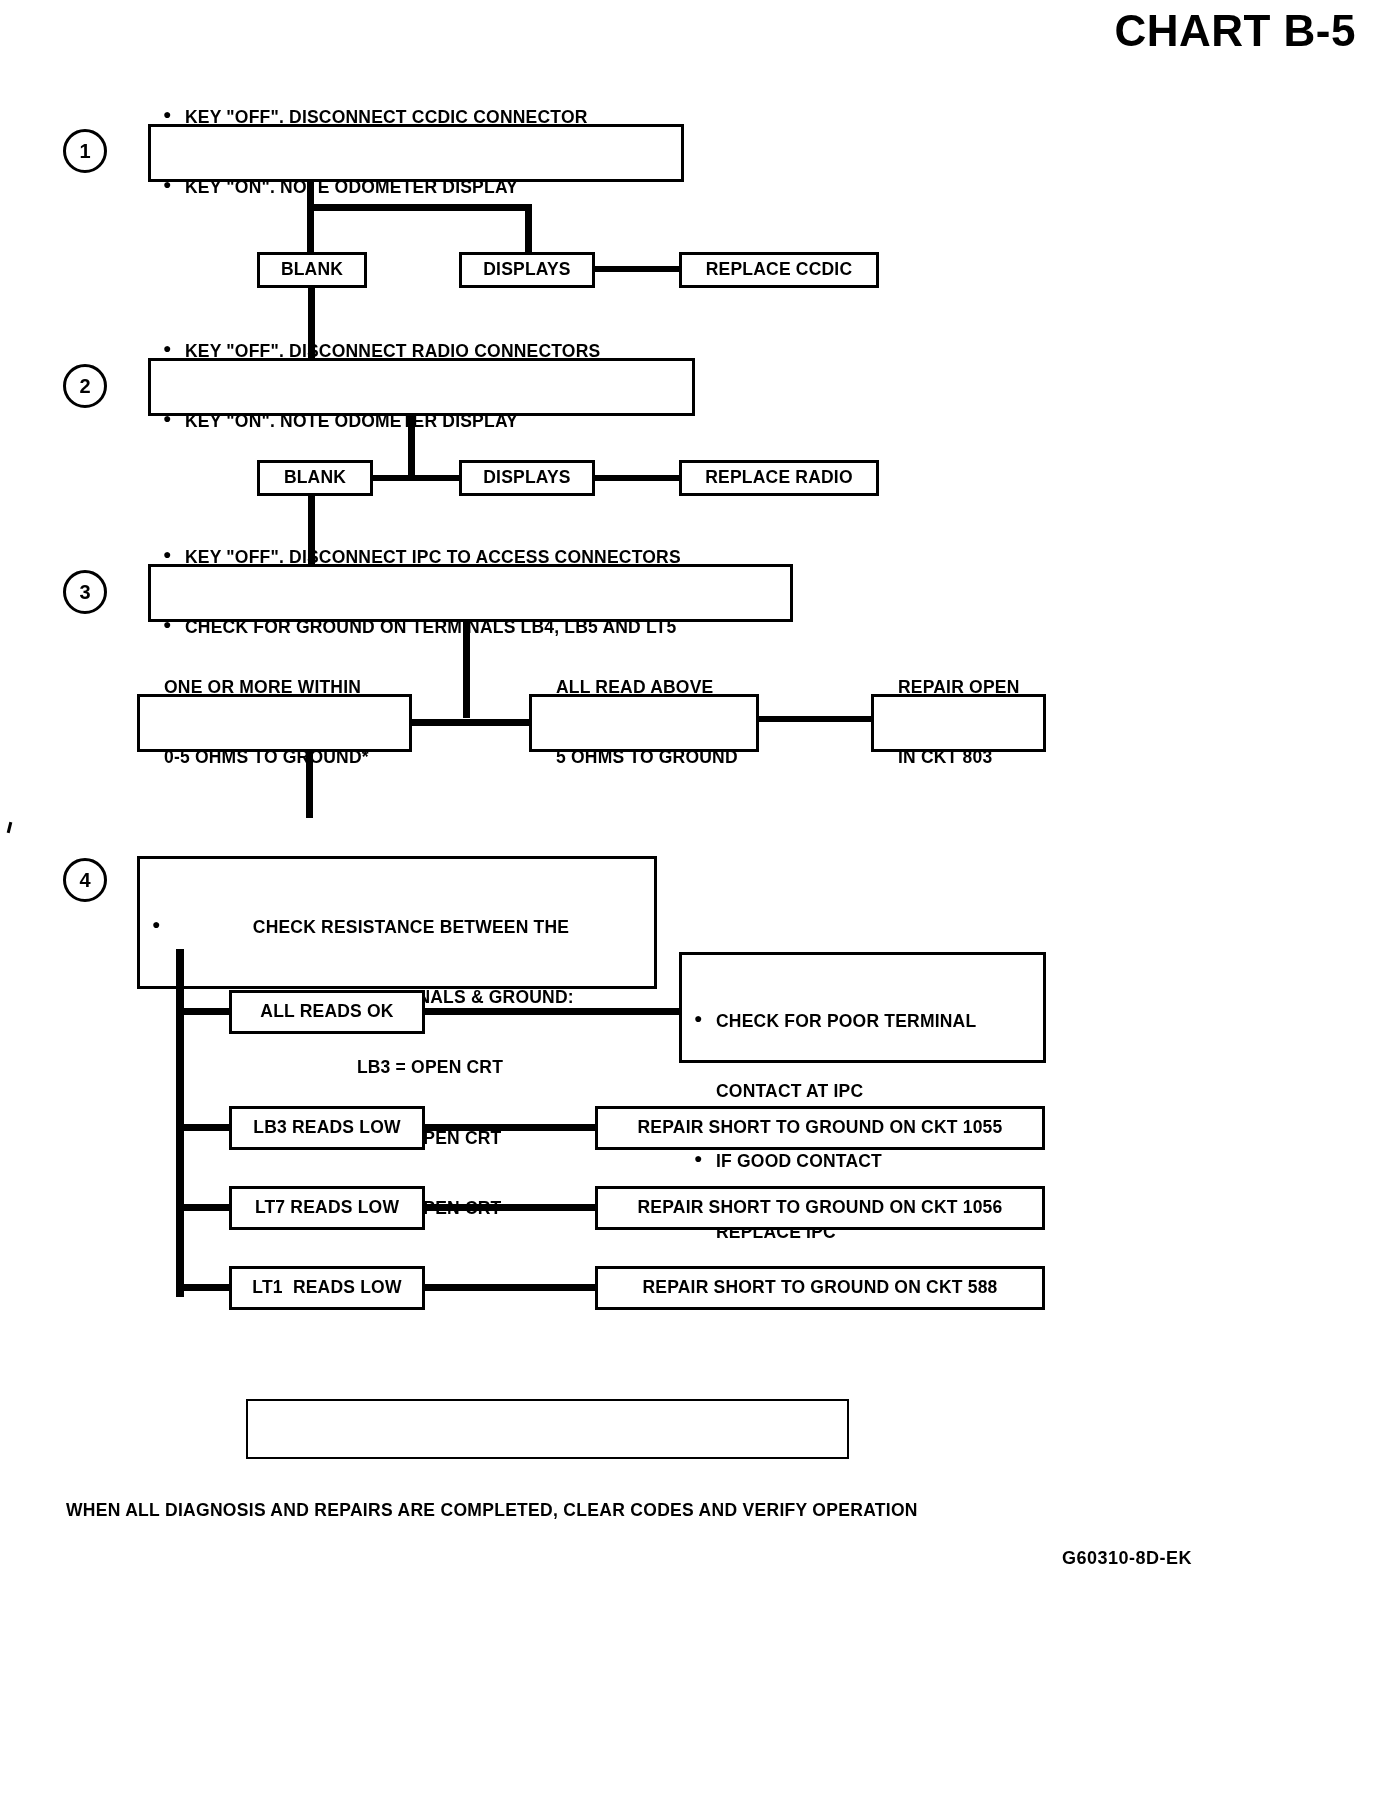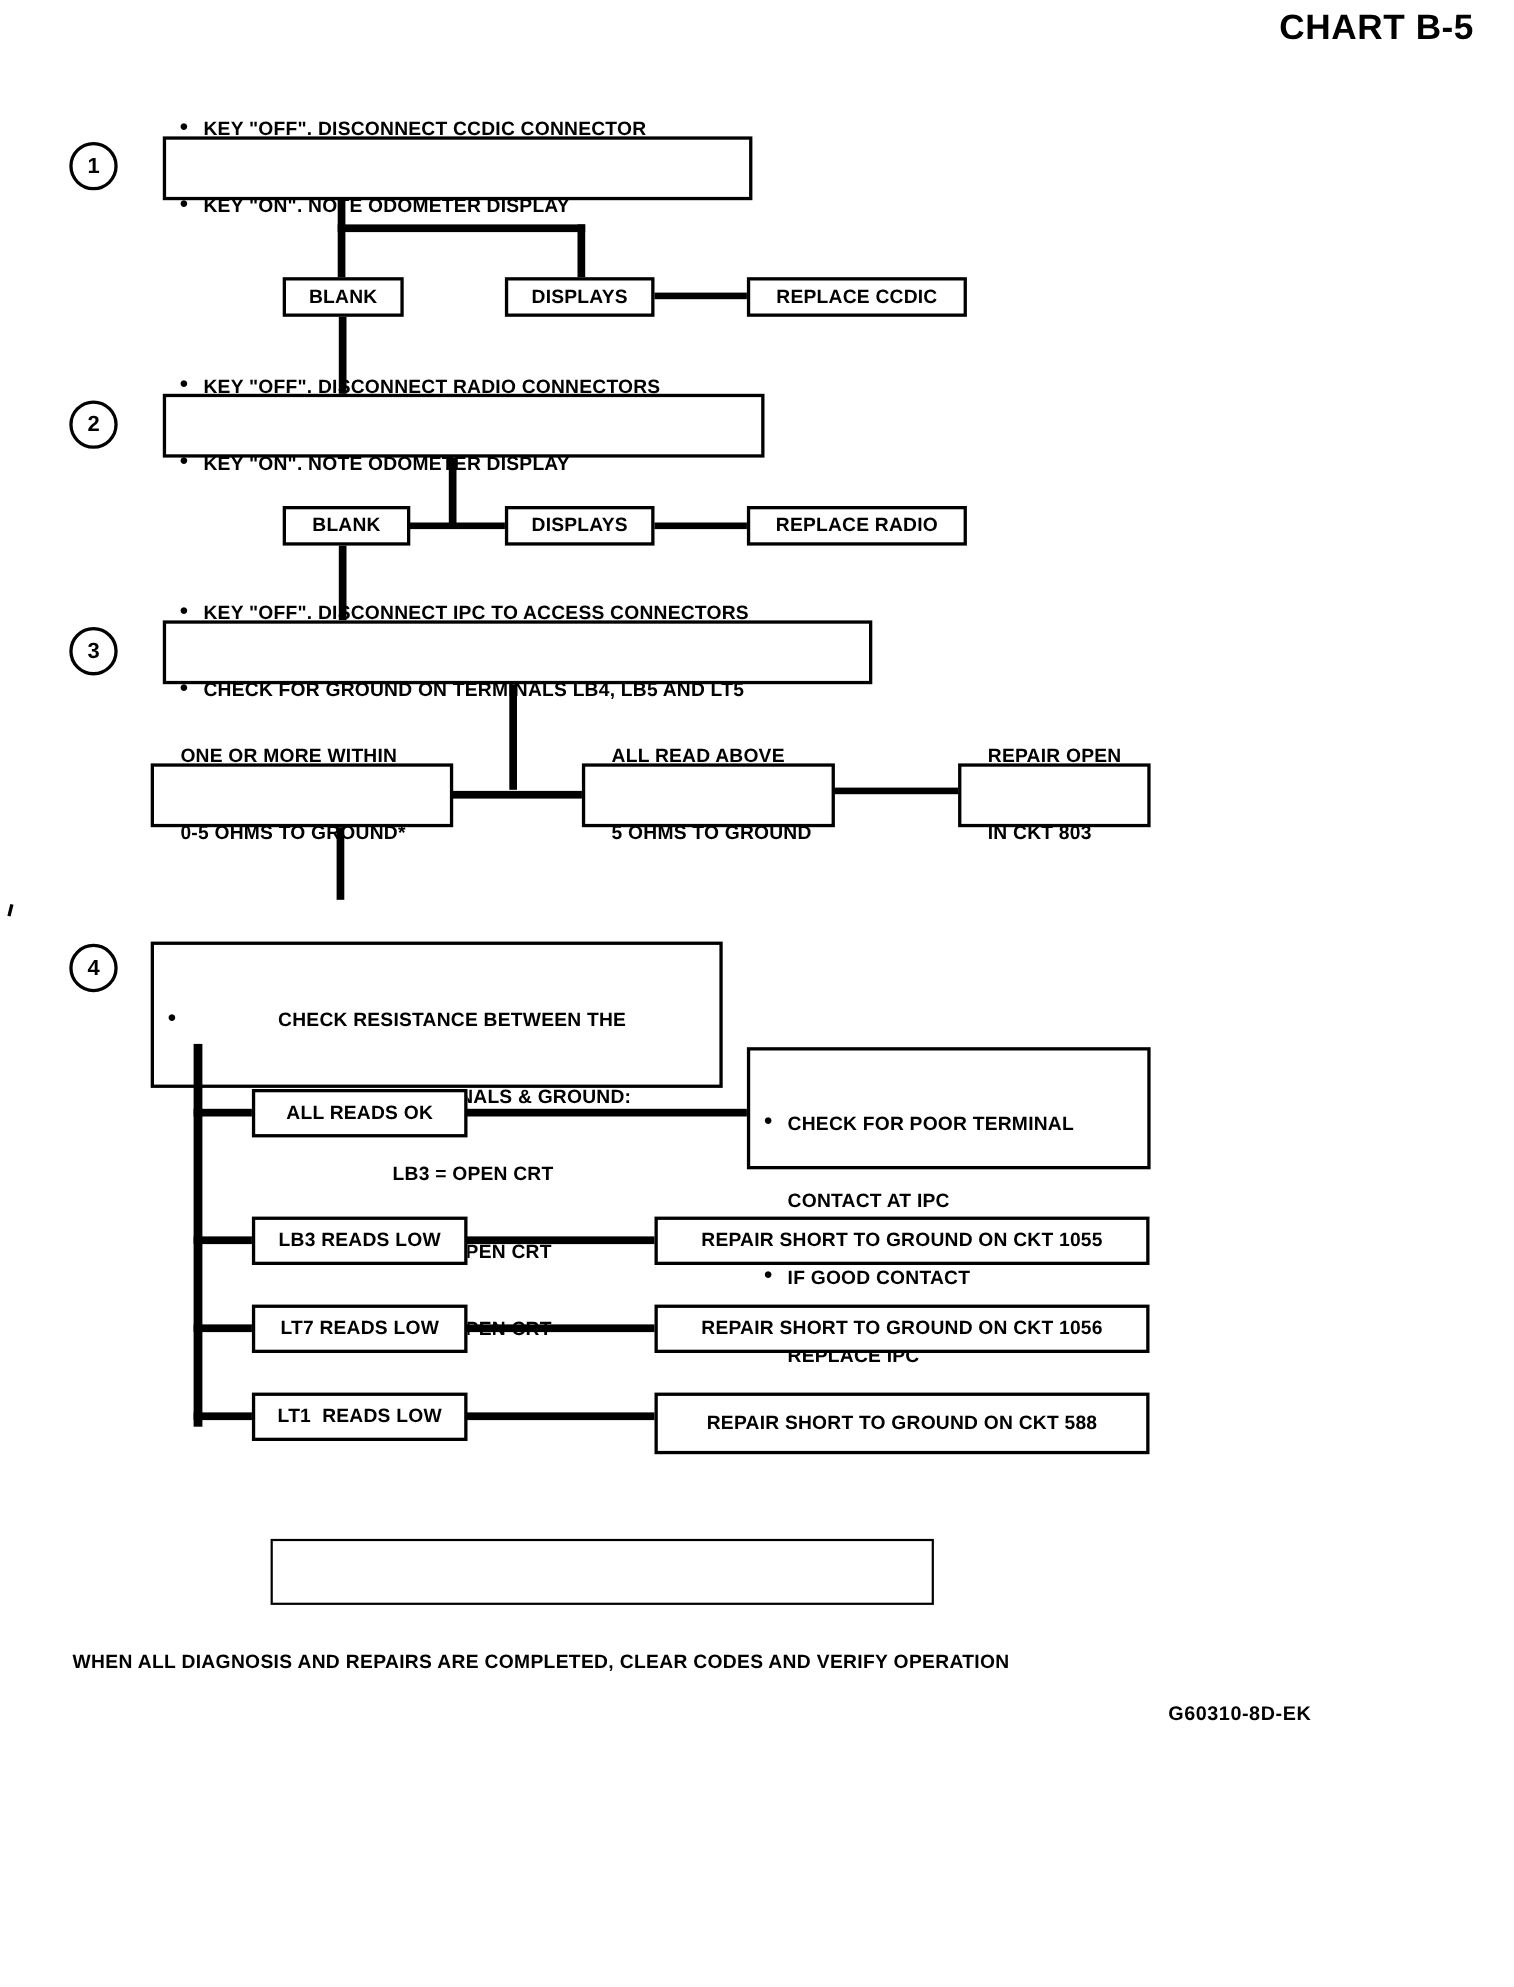--- a/index.html
+++ b/index.html
@@ -11,23 +11,23 @@
     width: 1376px;
     height: 1806px;
     position: relative;
     font-family: "Liberation Sans", sans-serif;
     color: #000000;
     overflow: hidden;
   }
 
   .chart-title {
     position: absolute;
-    right: 36px;
+    right: 20px;
     top: 6px;
-    font-size: 32px;
+    font-size: 44px;
     font-weight: bold;
     letter-spacing: 0.5px;
     white-space: nowrap;
   }
 
   .step-circle {
     position: absolute;
     width: 44px;
     height: 44px;
     border: 3px solid #000;
@@ -271,21 +271,21 @@
 </div>
 <div class="ln" style="left:423px; top:1204px; width:175px; height:7px;"></div>
 <div class="box center" style="left:595px; top:1186px; width:450px; height:44px;">
   <span>REPAIR SHORT TO GROUND ON CKT 1056</span>
 </div>
 
 <div class="box center" style="left:229px; top:1266px; width:196px; height:44px;">
   <span>LT1  READS LOW</span>
 </div>
 <div class="ln" style="left:423px; top:1284px; width:175px; height:7px;"></div>
-<div class="box center" style="left:595px; top:1266px; width:450px; height:56px;">
+<div class="box center" style="left:595px; top:1266px; width:450px; height:44px;">
   <span>REPAIR SHORT TO GROUND ON CKT 588</span>
 </div>
 
 <div class="note-box" style="left:246px; top:1399px; width:603px; height:60px;">
 </div>
 
 <div class="footer-line" style="left:66px; top:1500px;">WHEN ALL DIAGNOSIS AND REPAIRS ARE COMPLETED, CLEAR CODES AND VERIFY OPERATION</div>
 <div class="doc-code" style="left:1062px; top:1548px;">G60310-8D-EK</div>
 
 <div class="stray-mark" style="left:8px; top:822px;"></div>

